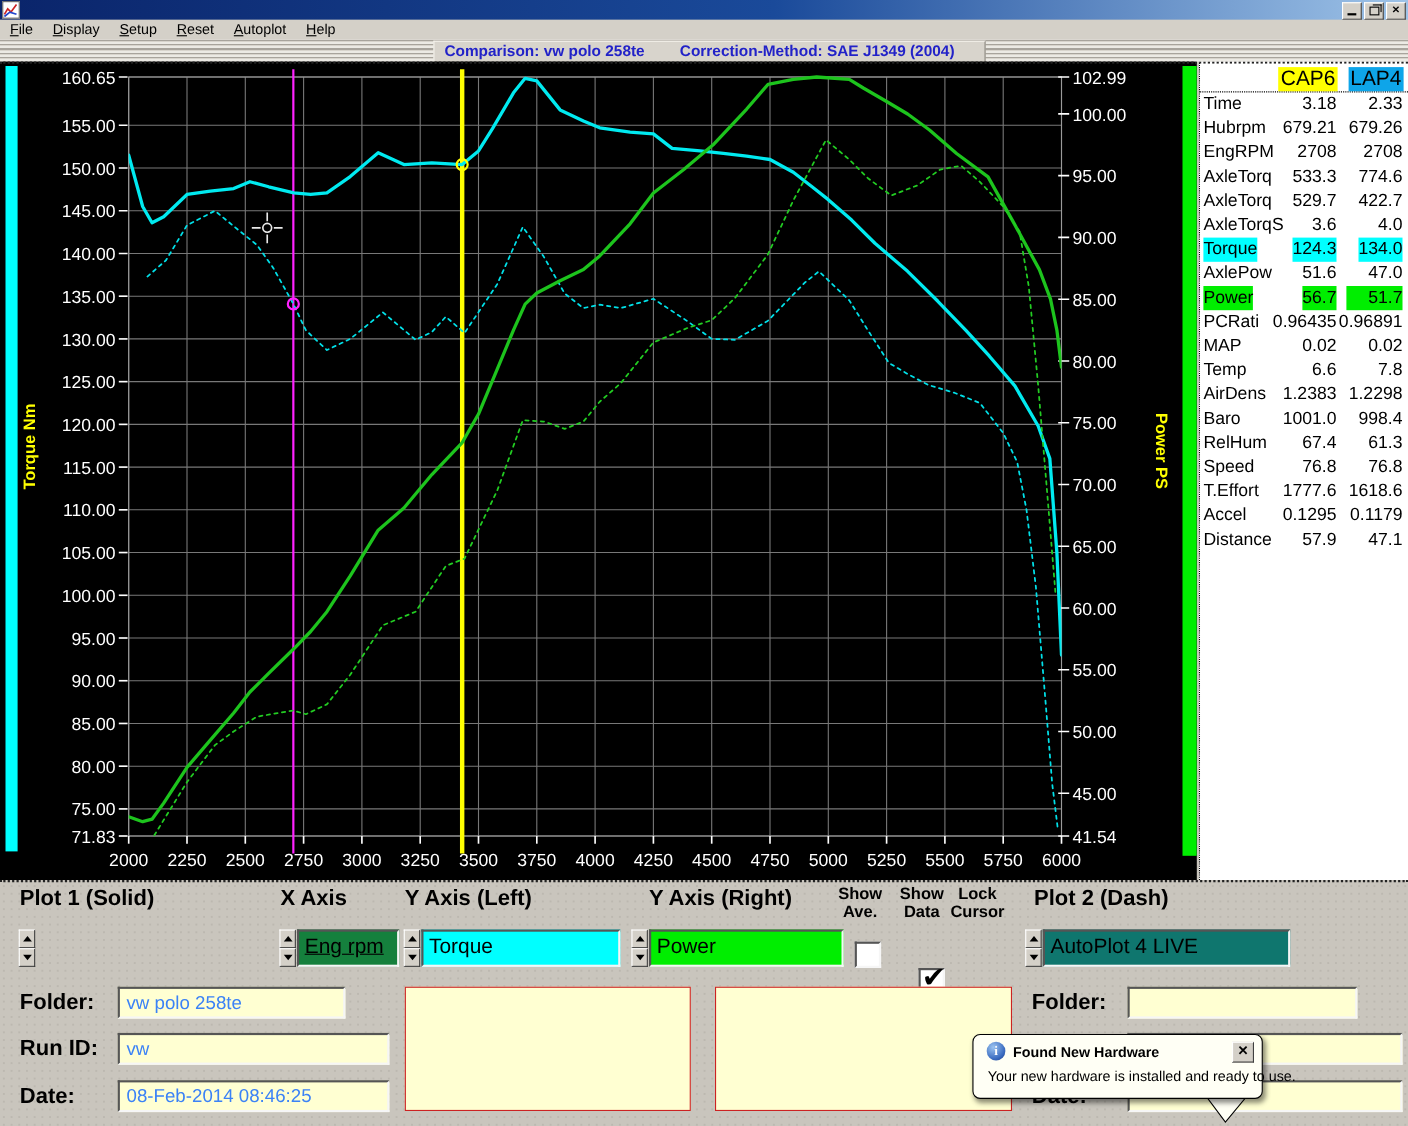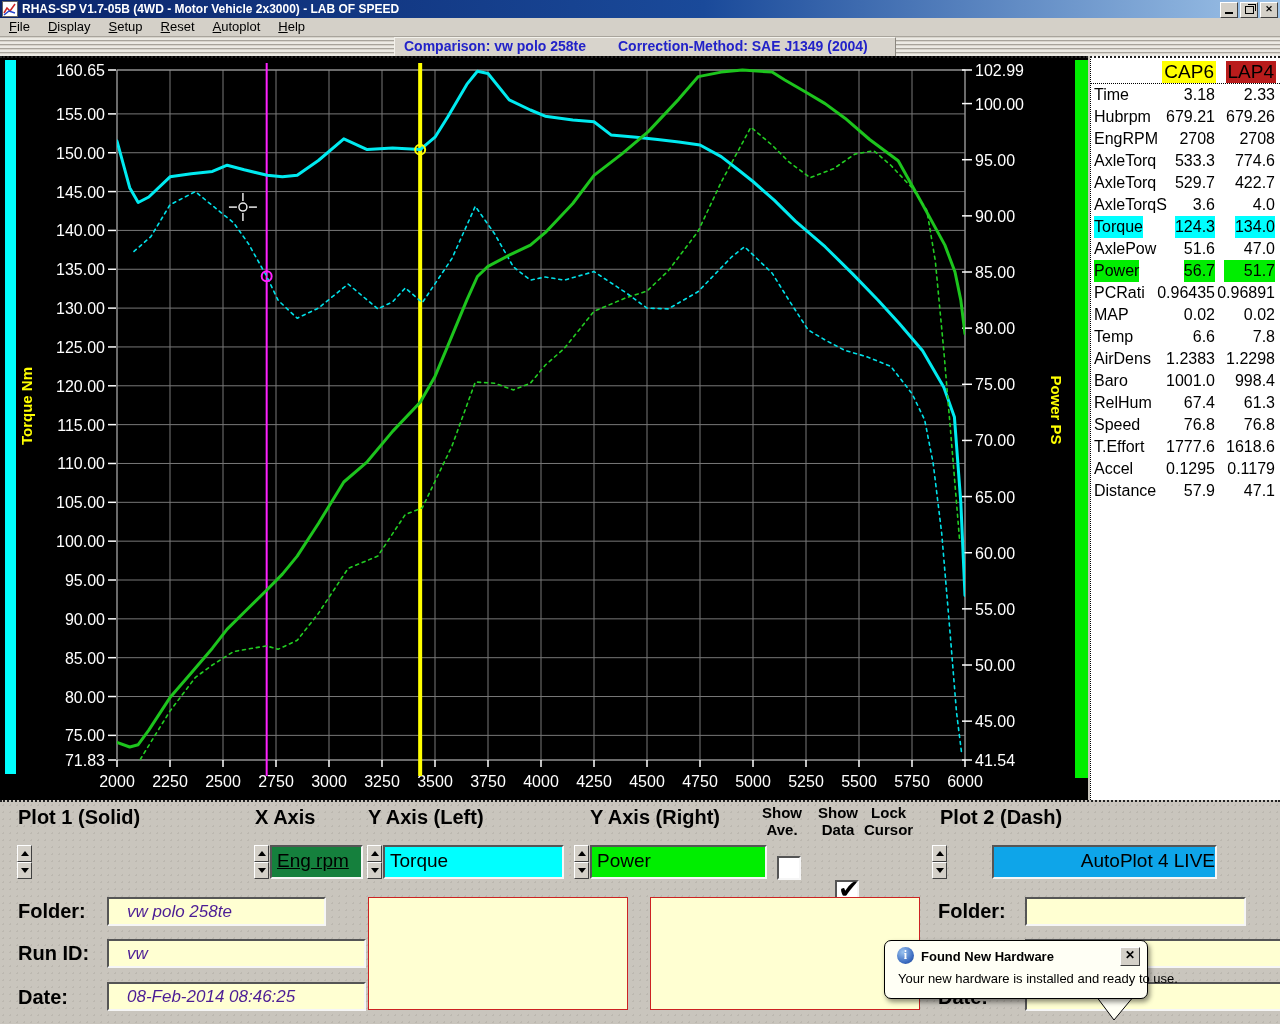--- a/index.html
+++ b/index.html
@@ -67,21 +67,21 @@
     border-color:#fff #404040 #404040 #fff;box-sizing:border-box;position:relative;}
   .tri-up{position:absolute;left:3px;top:5px;width:0;height:0;
     border-left:4px solid transparent;border-right:4px solid transparent;border-bottom:5px solid #000;}
   .tri-down{position:absolute;left:3px;top:5px;width:0;height:0;
     border-left:4px solid transparent;border-right:4px solid transparent;border-top:5px solid #000;}
   .checkbox{width:24px;height:24px;background:#fff;border:2px solid;
     border-color:#555 #f6f6f6 #f6f6f6 #555;box-sizing:border-box;position:relative;}
   .checkmark{position:absolute;left:1px;top:-8px;font-size:26px;font-weight:bold;
     color:#000;font-family:"DejaVu Sans",sans-serif;}
   .formfield{background:#ffffd2;border:2px solid;border-color:#555 #f6f6f6 #f6f6f6 #555;
-    font-size:17px;line-height:25px;padding-left:18px;overflow:hidden;white-space:nowrap;color:#4c1d95;font-style:italic;}
+    font-size:17px;line-height:25px;padding-left:6px;overflow:hidden;white-space:nowrap;color:#3b82f6;}
   .notebox{background:#ffffd2;border:1px solid #cc2222;}
 
   
   #popup{left:884px;top:940px;width:262px;height:57px;background:#fffff5;
     border:1px solid #000;border-radius:7px;box-shadow:2px 3px 5px rgba(0,0,0,.45);z-index:50;}
   #popup-title{position:absolute;left:36px;top:8px;font-size:13px;font-weight:bold;color:#000;}
   #popup-body{position:absolute;left:13px;top:30px;font-size:13px;color:#000;white-space:nowrap;}
   #popup-close{position:absolute;right:7px;top:6px;width:18px;height:17px;background:#d4d0c8;
     border:1px solid;border-color:#fff #404040 #404040 #fff;text-align:center;
     font-size:12px;font-weight:bold;line-height:15px;color:#000;}
@@ -96,21 +96,20 @@
 
 <div id="screen">
 
   <div class="abs" id="titlebar">
     <span id="title-icon">
         <svg width="14" height="14">
           <polyline points="1,11 4,6 7,9 12,2" stroke="#cc2222" fill="none" stroke-width="1.5"></polyline>
           <polyline points="1,13 6,9 12,11" stroke="#2244cc" fill="none" stroke-width="1.5"></polyline>
         </svg>
       </span>
-    <span>RHAS-SP V1.7-05B   (4WD - Motor Vehicle 2x3000) - LAB OF SPEED</span>
     <span id="win-buttons">
       <span class="winbtn">
           <span class="min-glyph"></span>
         </span>
       <span class="winbtn">
           <span class="rest-glyph"></span>
         </span>
       <span class="winbtn">✕</span>
     </span>
   </div>
@@ -293,21 +292,21 @@
           <line x1="248.928" y1="149.1143886512047" x2="256.928" y2="149.1143886512047"></line>
           <line x1="242.928" y1="135.1143886512047" x2="242.928" y2="143.1143886512047"></line>
           <line x1="242.928" y1="155.1143886512047" x2="242.928" y2="163.1143886512047"></line>
         </g>
       </svg>
   </div>
 
   <div class="abs" id="data-panel">
     <div id="dp-header">
       <span class="dp-col" id="dp-col1" style="background: rgb(255, 255, 0);">CAP6</span>
-      <span class="dp-col" id="dp-col2" style="background: #b91c1c; text-align: center;">LAP4</span>
+      <span class="dp-col" id="dp-col2" style="background: #0ea5e9; text-align: center;">LAP4</span>
     </div>
     <div id="dp-rows">
         <div class="dp-row">
           <span class="dp-label">Time</span>
           <span class="dp-v dp-v1">3.18</span>
           <span class="dp-v dp-v2">2.33</span>
         </div>
         <div class="dp-row">
           <span class="dp-label">Hubrpm</span>
           <span class="dp-v dp-v1">679.21</span>
@@ -449,21 +448,21 @@
   <div class="abs dropfield" style="left: 590px; top: 845px; width: 168px; background: rgb(0, 238, 0);">Power</div>
 
   <div class="abs spinner" style="left:932px;top:845px;">
       <div class="spin-btn">
         <span class="tri-up"></span>
       </div>
       <div class="spin-btn">
         <span class="tri-down"></span>
       </div>
     </div>
-  <div class="abs dropfield" style="left: 992px; top: 845px; width: 216px; background: #0ea5e9; text-align: right;">AutoPlot 4 LIVE</div>
+  <div class="abs dropfield" style="left: 948px; top: 845px; width: 216px; background: #0f766e;">AutoPlot 4 LIVE</div>
 
   <div class="abs smalllabel" style="left:762px;top:804px;"><span>Show</span><br><span>Ave.</span></div>
   <div class="abs smalllabel" style="left:818px;top:804px;"><span>Show</span><br><span>Data</span></div>
   <div class="abs smalllabel" style="left:864px;top:804px;"><span>Lock</span><br><span>Cursor</span></div>
   <div class="abs checkbox" style="left:777px;top:856px;"></div>
   <div class="abs checkbox" style="left:835px;top:856px;">
       <span class="checkmark">✔</span>
     </div>
   <div class="abs checkbox" style="left:888px;top:856px;">
       <span class="checkmark">✔</span>

